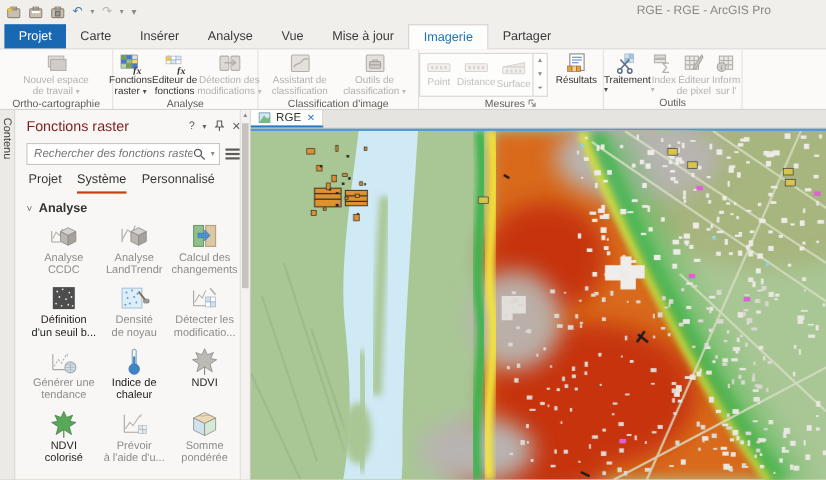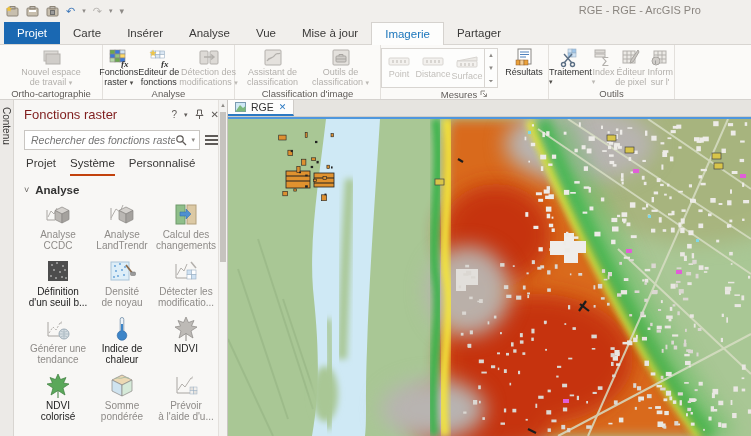--- a/index.html
+++ b/index.html
@@ -564,47 +564,47 @@
             <path d="M15,3 L17.5,8.5 L23,6.5 L20.5,12 L26,13 L20,17 L22,24 L15,19.5 L8,24 L10,17 L4,13 L9.5,12 L7,6.5 L12.5,8.5 Z" fill="#5aa85a" stroke="#3d7c3d" stroke-width="0.7"></path>
             <line x1="15" y1="19.5" x2="15" y2="27" stroke="#3d7c3d"></line>
           </svg>
         </span>
       <span class="t">NDVI</span>
         <span class="t">colorisé</span>
     </div>
     <div class="fitem">
       <span class="fic">
           <svg width="30" height="30">
-            <g stroke="#8a8784" stroke-width="0.7">
-              <polygon points="15,4 25,9 15,14 5,9" fill="#ecd9b4"></polygon>
-              <polygon points="5,9 15,14 15,25 5,20" fill="#cfe3ef"></polygon>
-              <polygon points="25,9 15,14 15,25 25,20" fill="#d6ead9"></polygon>
-            </g>
-            <path d="M8,7.5 C11,6 13,8 15,7 C18,5.5 20,7.5 22,7" stroke="#9fb79f" fill="none" stroke-width="0.8"></path>
-          </svg>
-        </span>
-      <span class="t">Somme</span>
-        <span class="t">pondérée</span>
-    </div>
-    <div class="fitem">
-      <span class="fic">
-          <svg width="30" height="30">
             <path d="M6,22 V6 M6,22 H20" stroke="#a8a5a1" fill="none"></path>
             <polyline points="7,19 11,13 14,16 20,7" stroke="#b3b0ac" fill="none"></polyline>
             <polygon points="20,7 22,5 21,8.5" fill="#b3b0ac"></polygon>
             <g stroke="#9ab0c4" stroke-width="0.5">
               <rect x="19" y="16" width="3.5" height="3.5" fill="#e4e1dd"></rect>
               <rect x="22.5" y="16" width="3.5" height="3.5" fill="#f2f0ed"></rect>
               <rect x="19" y="19.5" width="3.5" height="3.5" fill="#f2f0ed"></rect>
               <rect x="22.5" y="19.5" width="3.5" height="3.5" fill="#e4e1dd"></rect>
             </g>
           </svg>
         </span>
       <span class="t">Prévoir</span>
         <span class="t">à l'aide d'u...</span>
+    </div>
+    <div class="fitem">
+      <span class="fic">
+          <svg width="30" height="30">
+            <g stroke="#8a8784" stroke-width="0.7">
+              <polygon points="15,4 25,9 15,14 5,9" fill="#ecd9b4"></polygon>
+              <polygon points="5,9 15,14 15,25 5,20" fill="#cfe3ef"></polygon>
+              <polygon points="25,9 15,14 15,25 25,20" fill="#d6ead9"></polygon>
+            </g>
+            <path d="M8,7.5 C11,6 13,8 15,7 C18,5.5 20,7.5 22,7" stroke="#9fb79f" fill="none" stroke-width="0.8"></path>
+          </svg>
+        </span>
+      <span class="t">Somme</span>
+        <span class="t">pondérée</span>
     </div>
 
     <div class="fitem">
         <span class="fic">
           <svg width="30" height="30">
             <g fill="#e8a23a">
               <circle cx="9" cy="28" r="1.4"></circle>
               <circle cx="15" cy="27" r="1.4"></circle>
               <circle cx="21" cy="28" r="1.4"></circle>
             </g>

